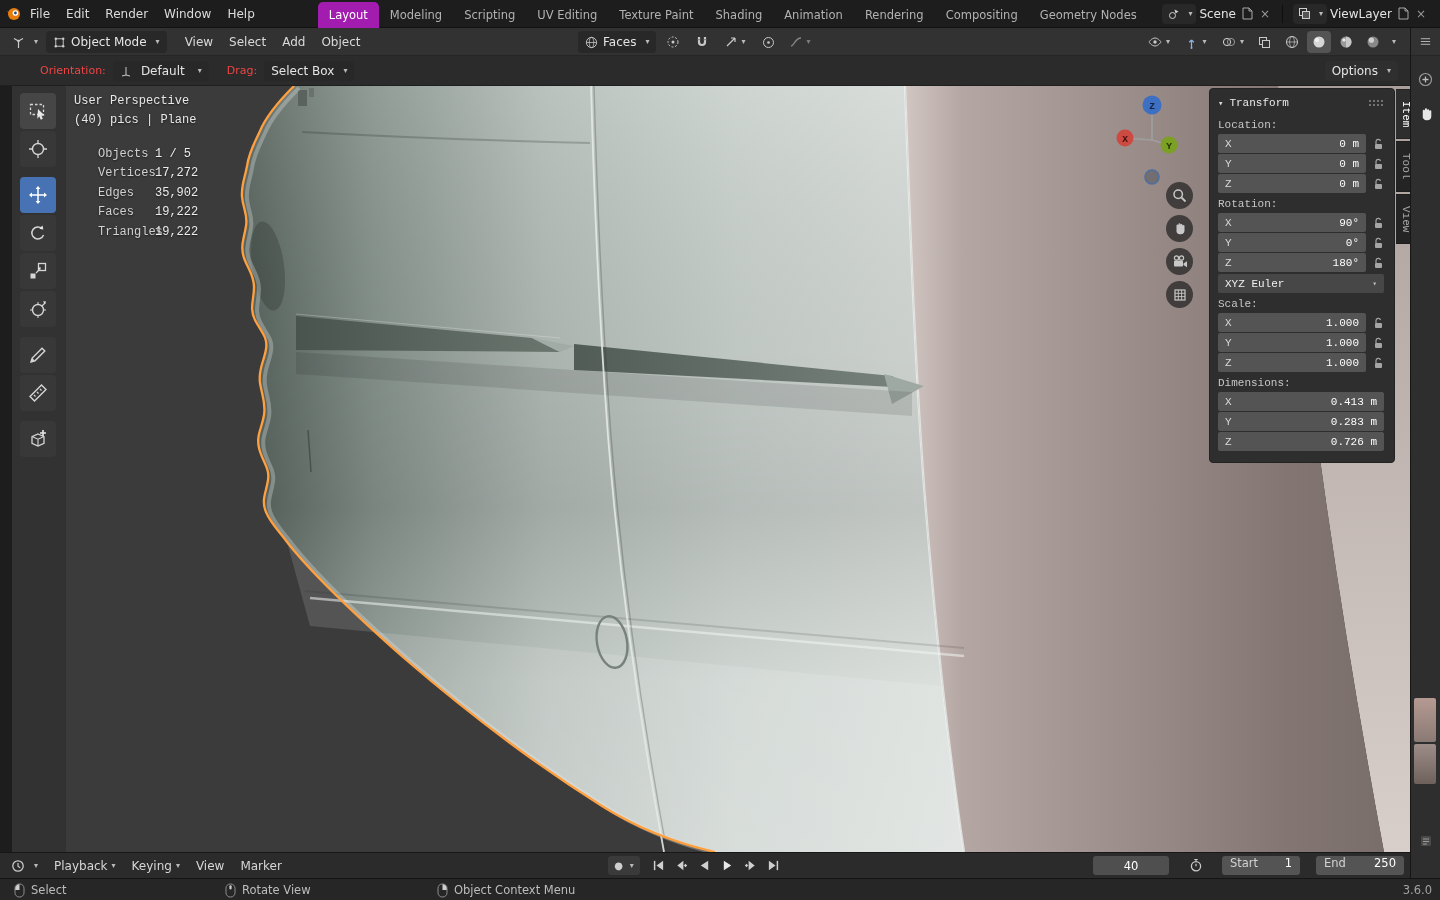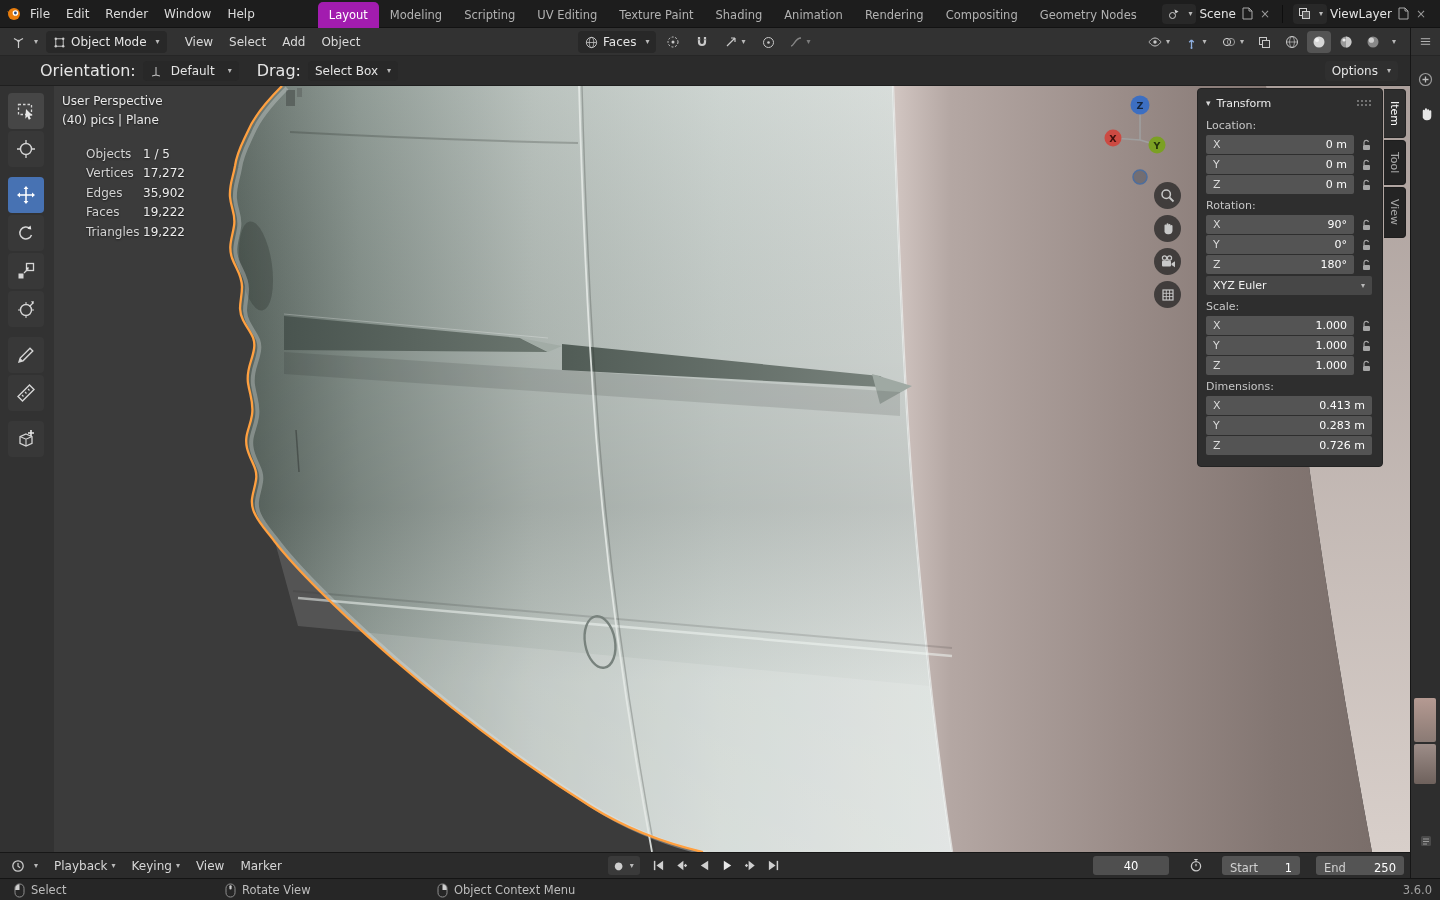--- a/index.html
+++ b/index.html
@@ -20,23 +20,23 @@
   .xglyph{color:#9a9a9a;font-size:12px;padding:0 2px;}
   .vsep{width:1px;height:18px;background:#0e0e0e;margin:0 4px;}
   
   #vheader{left:0;top:28px;width:1440px;height:28px;background:#323232;border-bottom:1px solid #262626;position:absolute;}
   .hbtn{display:flex;align-items:center;background:#282828;border-radius:4px;height:22px;padding:0 7px;gap:5px;font-size:12px;color:#e4e4e4;}
   .hmenu{padding:0 8px;font-size:12px;color:#d9d9d9;height:28px;display:flex;align-items:center;}
   .icbtn{width:24px;height:22px;display:flex;align-items:center;justify-content:center;border-radius:4px;}
   .icbtn.pressed{background:#545454;}
   
   #tsettings{left:0;top:56px;width:1440px;height:30px;background:#2b2b2b;border-bottom:1px solid #1f1f1f;display:flex;align-items:center;position:absolute;}
-  .tslabel{font-size:16px;color:#e5e5e5;margin-right:7px;}
-  
-  #main{left:0;top:86px;width:1410px;height:766px;background:#3b3b3b;overflow:hidden;position:absolute;}
+  .tslabel{font-size:11px;color:#ef4444;margin-right:7px;}
+  
+  #main{left:12px;top:86px;width:1410px;height:766px;background:#3b3b3b;overflow:hidden;position:absolute;font-family:Liberation Mono, monospace;}
   
   #toolbar-region{left:0;top:0;width:54px;height:766px;background:rgba(30,30,30,.30);position:absolute;}
   #toolbar{left:8px;top:7px;width:38px;position:absolute;display:flex;flex-direction:column;}
   .tool{width:36px;height:36px;border-radius:4px;background:#383838;display:flex;align-items:center;justify-content:center;margin-bottom:2px;}
   .tool.lit{background:#464646;}
   .tool.active{background:#4772b3;}
   .tgap{height:8px;}
   
   #vpinfo{left:62px;top:8px;position:absolute;text-shadow:0 1px 2px rgba(0,0,0,.55);font-size:12px;}
   #vpinfo .vh{color:#e8e8e8;height:19px;}
@@ -70,21 +70,21 @@
   .thumb{width:22px;border-radius:2px;margin:2px auto;}
   
   #timeline{left:0;top:852px;width:1410px;height:26px;background:#2b2b2b;border-top:1px solid #171717;display:flex;align-items:center;padding:0 6px;position:absolute;}
   .tlmenu{padding:0 8px;font-size:12px;color:#d6d6d6;display:flex;align-items:center;}
   #tlcenter{position:absolute;left:608px;display:flex;align-items:center;gap:2px;}
   .tpbtn{width:21px;height:19px;display:flex;align-items:center;justify-content:center;border-radius:3px;}
   .recbtn{width:32px;height:19px;background:#3a3a3a;border-radius:3px;display:flex;align-items:center;justify-content:center;gap:3px;margin-right:6px;}
   .recdot{font-size:10px;color:#cfcfcf;line-height:1;}
   #tlright{margin-left:auto;display:flex;align-items:center;gap:16px;}
   .framefield{width:76px;height:19px;background:#4f4f4f;border-radius:3px;display:flex;align-items:center;justify-content:center;font-size:11.5px;color:#ffffff;}
-  .rangefield{height:19px;background:#545454;border-radius:3px;display:flex;align-items:flex-end;justify-content:space-between;padding:0 8px;font-size:11.5px;}
+  .rangefield{height:19px;background:#545454;border-radius:3px;display:flex;align-items:flex-start;justify-content:space-between;padding:0 8px;font-size:11.5px;}
   .rangefield .rl{color:#d2d2d2;margin-right:8px;}
   .rangefield .rv{color:#ffffff;}
   
   #statusbar{left:0;top:878px;width:1440px;height:22px;background:#262626;border-top:1px solid #141414;position:absolute;font-size:11.5px;color:#bdbdbd;}
   .hint{position:absolute;top:0;height:22px;display:flex;align-items:center;gap:6px;}
   #version{position:absolute;right:8px;top:0;height:22px;display:flex;align-items:center;color:#a2a2a2;}
   svg{display:block;}
 </style>
 </head>
 <body>

